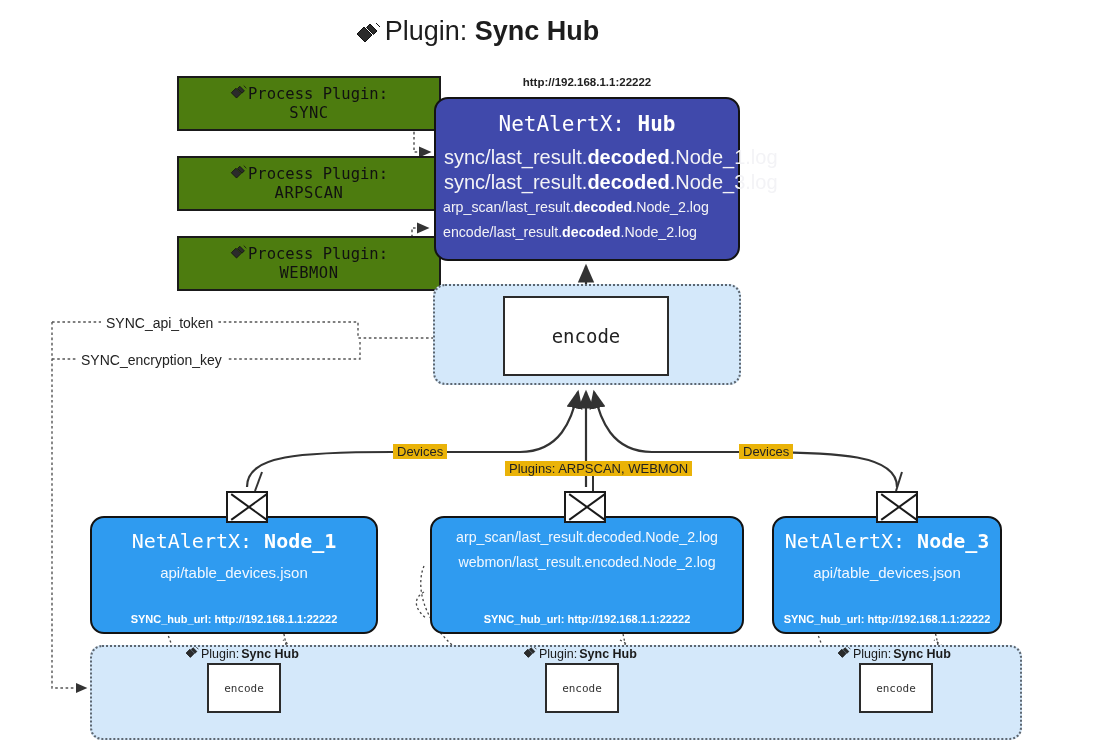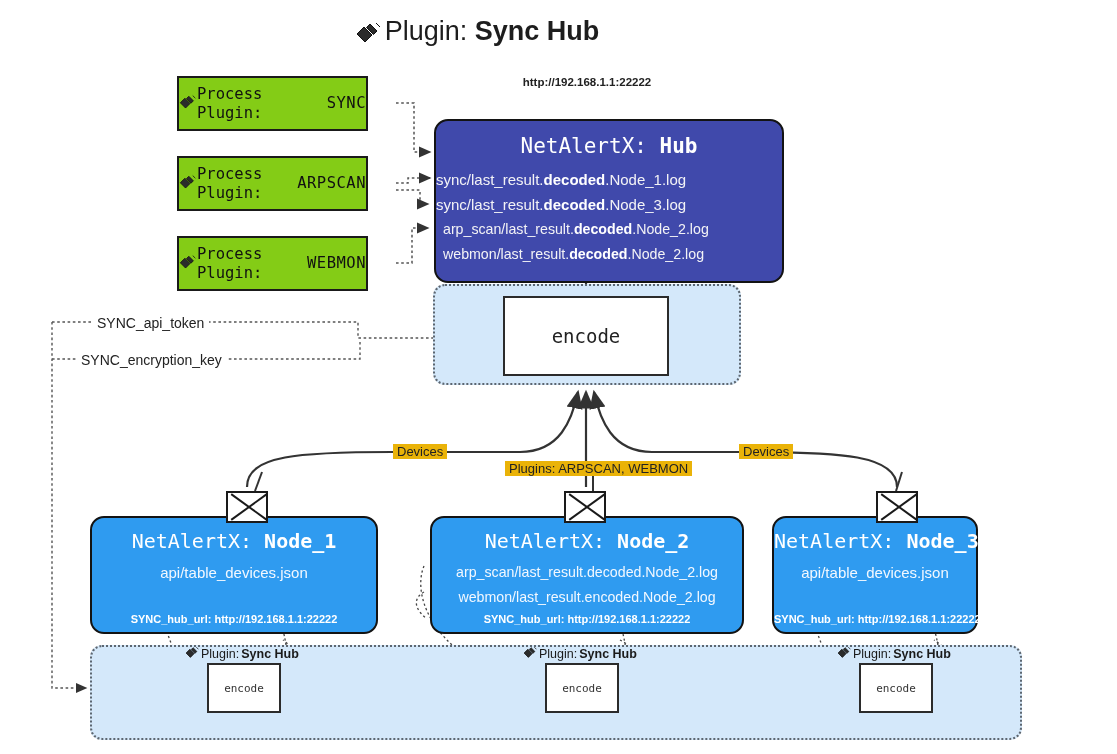--- a/index.html
+++ b/index.html
@@ -15,52 +15,53 @@
   .title{
     position:absolute;left:0;top:16px;width:954px;text-align:center;
     font-size:27px;color:#1d1d1d;white-space:nowrap;
   }
   .title .t-light{font-weight:400;}
   .title .t-bold{font-weight:700;}
   .plug{display:inline-block;vertical-align:-3px;margin-right:4px;}
 
   
   .proc{
-    position:absolute;width:191px;height:55px;background:#84cc16;
+    position:absolute;width:264px;height:55px;background:#4d7c0f;
     border:2px solid #1a1a1a;box-sizing:border-box;
     font-family:"DejaVu Sans Mono","Liberation Mono",monospace;
     font-size:15.5px;color:#111;
-    display:flex;align-items:center;justify-content:center;
+    display:flex;flex-direction:column;align-items:center;justify-content:center;
     line-height:1.22;
   }
   .proc .l1{display:flex;align-items:center;gap:1px;}
   .proc .l2{letter-spacing:.5px;}
   .proc-1{left:177px;top:76px;}
   .proc-2{left:177px;top:156px;}
   .proc-3{left:177px;top:236px;}
 
   
   .hub-url{
     position:absolute;left:434px;top:76px;width:306px;text-align:center;
     font-size:11.5px;font-weight:600;color:#222;
   }
   .hub{
-    position:absolute;left:434px;top:97px;width:350px;height:164px;
+    position:absolute;left:434px;top:97px;width:306px;height:164px;
     background:#4049ab;border:2.5px solid #131313;border-radius:14px;
-    box-sizing:border-box;color:#ffffff;margin-top:22px;
+    box-sizing:border-box;color:#ffffff;
   }
   .hub-title{
     text-align:center;margin-top:13px;font-size:21px;
     font-family:"DejaVu Sans Mono","Liberation Mono",monospace;
     white-space:nowrap;
   }
   .hub-title b{font-weight:700;}
   .hub-lines{margin-top:9px;}
   .hub-line{
-    font-size:15px;line-height:25px;color:#f3f3f6;white-space:nowrap;
+    font-size:20px;line-height:25px;color:#f3f3f6;white-space:nowrap;
+    padding-left:8px;
   }
   .hub-line.wide{padding-left:7px;font-size:14.2px;}
   .hub-line b{font-weight:700;color:#ffffff;}
 
   
   .decode-wrap{
     position:absolute;left:433px;top:284px;width:308px;height:101px;
     background:#d4e8fa;border:2px dotted #5c6670;border-radius:12px;
     box-sizing:border-box;
   }
@@ -70,21 +71,21 @@
     display:flex;align-items:center;justify-content:center;
     font-family:"DejaVu Sans Mono","Liberation Mono",monospace;
     font-size:19px;color:#222;
   }
 
   
   .keylbl{
     position:absolute;font-size:14px;color:#222;background:#ffffff;
     padding:0 5px;white-space:nowrap;
   }
-  .key-1{left:92px;top:315px;text-align:center;}
+  .key-1{left:101px;top:315px;text-align:center;}
   .key-2{left:76px;top:352px;}
 
   
   .edgelbl{
     position:absolute;font-size:13px;color:#222;background:#eab308;
     padding:0 4px;white-space:nowrap;
   }
   .lbl-dev-l{left:393px;top:444px;}
   .lbl-dev-r{left:739px;top:444px;}
   .lbl-plugins{left:505px;top:461px;}
@@ -103,21 +104,21 @@
   .node-title b{font-weight:700;}
   .node-lines{margin-top:7px;text-align:center;}
   .node-line{font-size:15px;line-height:25px;color:#f2f8ff;white-space:nowrap;}
   .node-line.small{font-size:14.2px;}
   .node-url{
     position:absolute;left:0;right:0;bottom:7px;text-align:center;
     font-size:11px;font-weight:600;color:#ffffff;white-space:nowrap;
   }
   .node-1{left:90px;top:516px;width:288px;}
   .node-2{left:430px;top:516px;width:314px;}
-  .node-3{left:772px;top:516px;width:206px;}
+  .node-3{left:772px;top:516px;width:230px;}
 
   
   .env{position:absolute;width:42px;height:32px;background:#ffffff;
        border:2px solid #1a1a1a;box-sizing:border-box;}
   .env:before,.env:after{
     content:"";position:absolute;left:-1px;top:50%;width:44px;height:2px;
     background:#1a1a1a;transform-origin:center;
   }
   .env:before{transform:translateY(-1px) rotate(36deg);}
   .env:after{transform:translateY(-1px) rotate(-36deg);}
@@ -260,21 +261,21 @@
 
   <div class="hub-url">http://192.168.1.1:22222</div>
   <div class="hub">
     <div class="hub-title">
       <span>NetAlertX: </span><b>Hub</b>
     </div>
     <div class="hub-lines">
       <div class="hub-line"><span>sync/last_result.</span><b>decoded</b><span>.Node_1.log</span></div>
       <div class="hub-line"><span>sync/last_result.</span><b>decoded</b><span>.Node_3.log</span></div>
       <div class="hub-line wide"><span>arp_scan/last_result.</span><b>decoded</b><span>.Node_2.log</span></div>
-      <div class="hub-line wide"><span>webmon/last_result.</span><b>decoded</b><span>.Node_2.log</span></div>
+      <div class="hub-line wide"><span>encode/last_result.</span><b>decoded</b><span>.Node_2.log</span></div>
     </div>
   </div>
 
   <div class="decode-wrap"></div>
   <div class="decode-box">encode</div>
 
   <div class="keylbl key-1">SYNC_api_token</div>
   <div class="keylbl key-2">SYNC_encryption_key</div>
 
   <div class="edgelbl lbl-dev-l">Devices</div>
@@ -287,23 +288,20 @@
     </div>
     <div class="node-lines">
       <div class="node-line">api/table_devices.json</div>
     </div>
     <div class="node-url">
       <span>SYNC_hub_url: </span><span>http://192.168.1.1:22222</span>
     </div>
   </div>
 
   <div class="node node-2">
-    <div class="node-title">
-      <span>NetAlertX: </span><b>Node_2</b>
-    </div>
     <div class="node-lines">
       <div class="node-line small">arp_scan/last_result.decoded.Node_2.log</div>
       <div class="node-line small">webmon/last_result.encoded.Node_2.log</div>
     </div>
     <div class="node-url">
       <span>SYNC_hub_url: </span><span>http://192.168.1.1:22222</span>
     </div>
   </div>
 
   <div class="node node-3">

